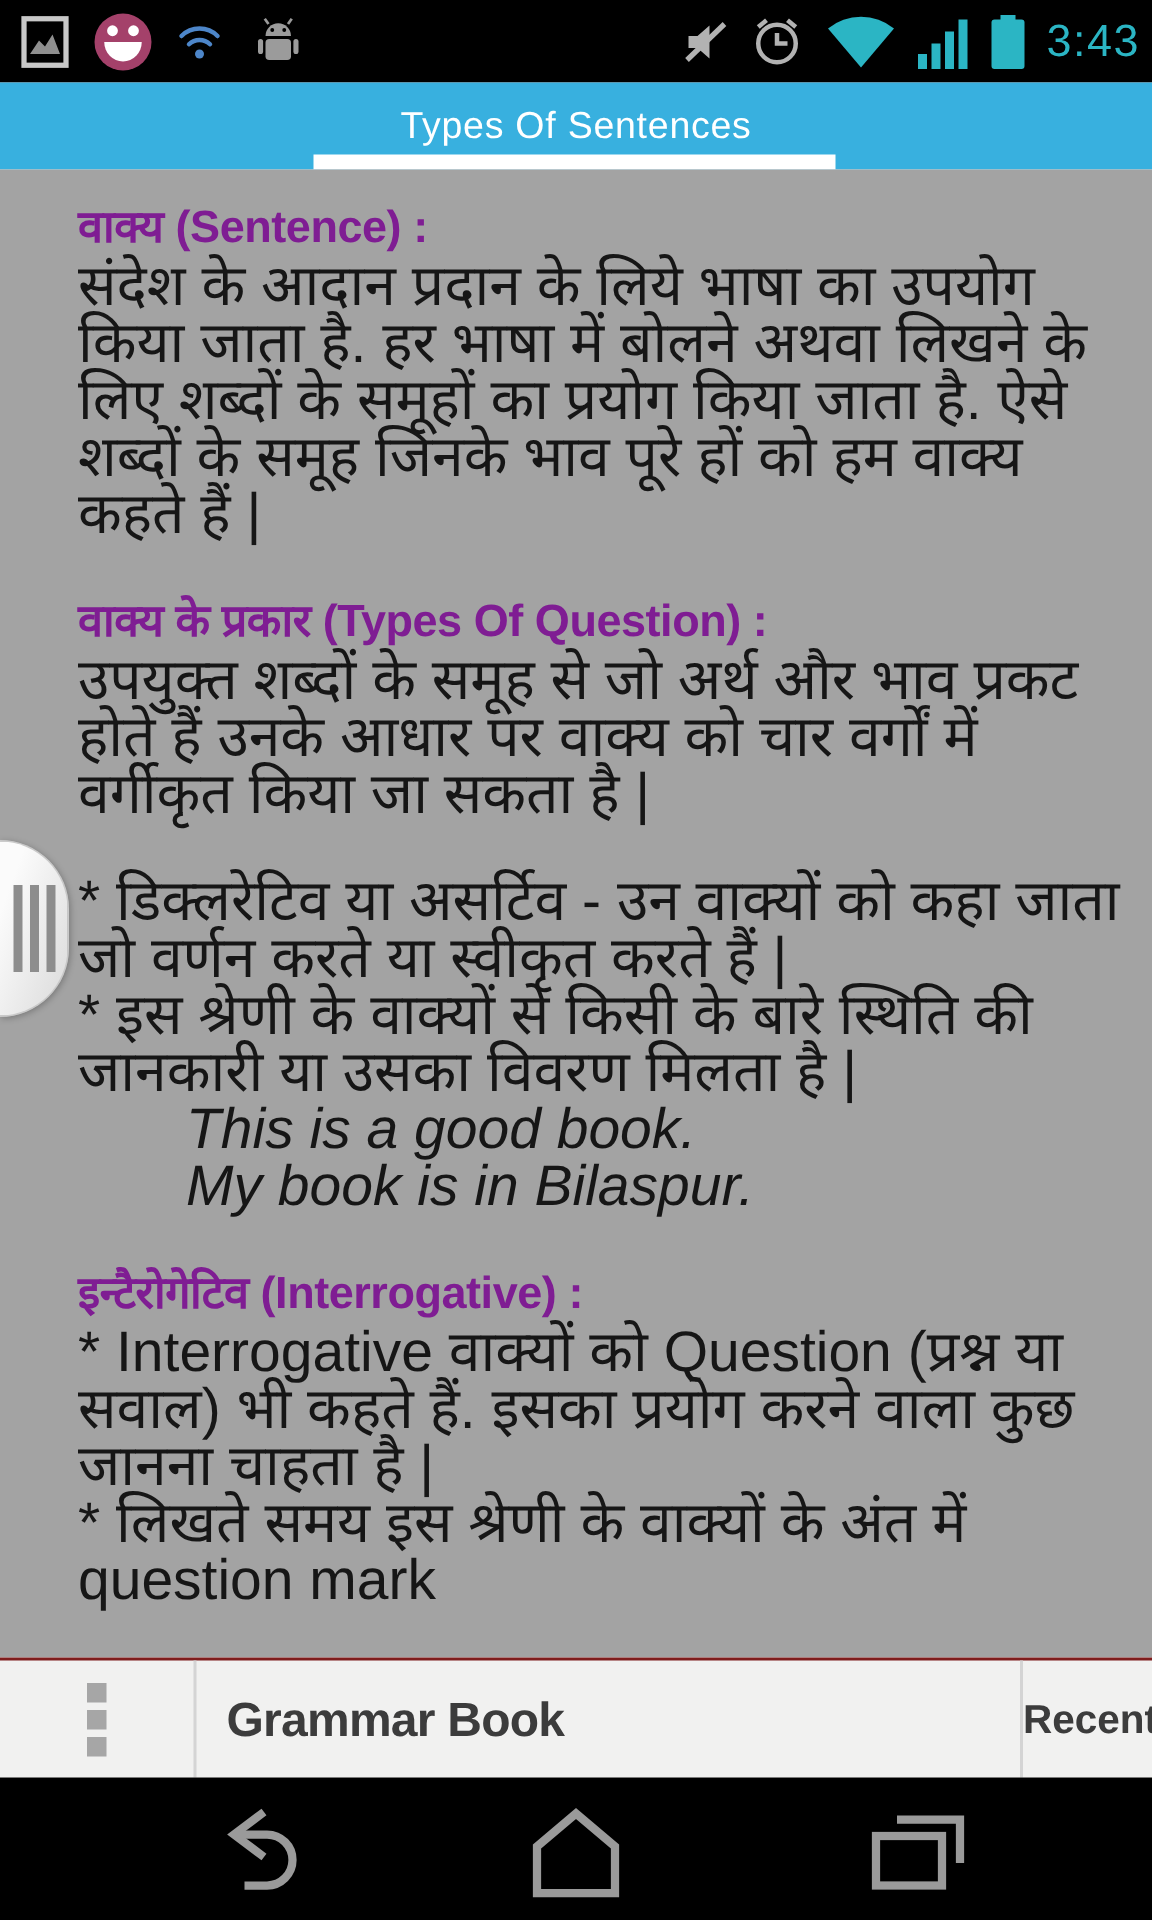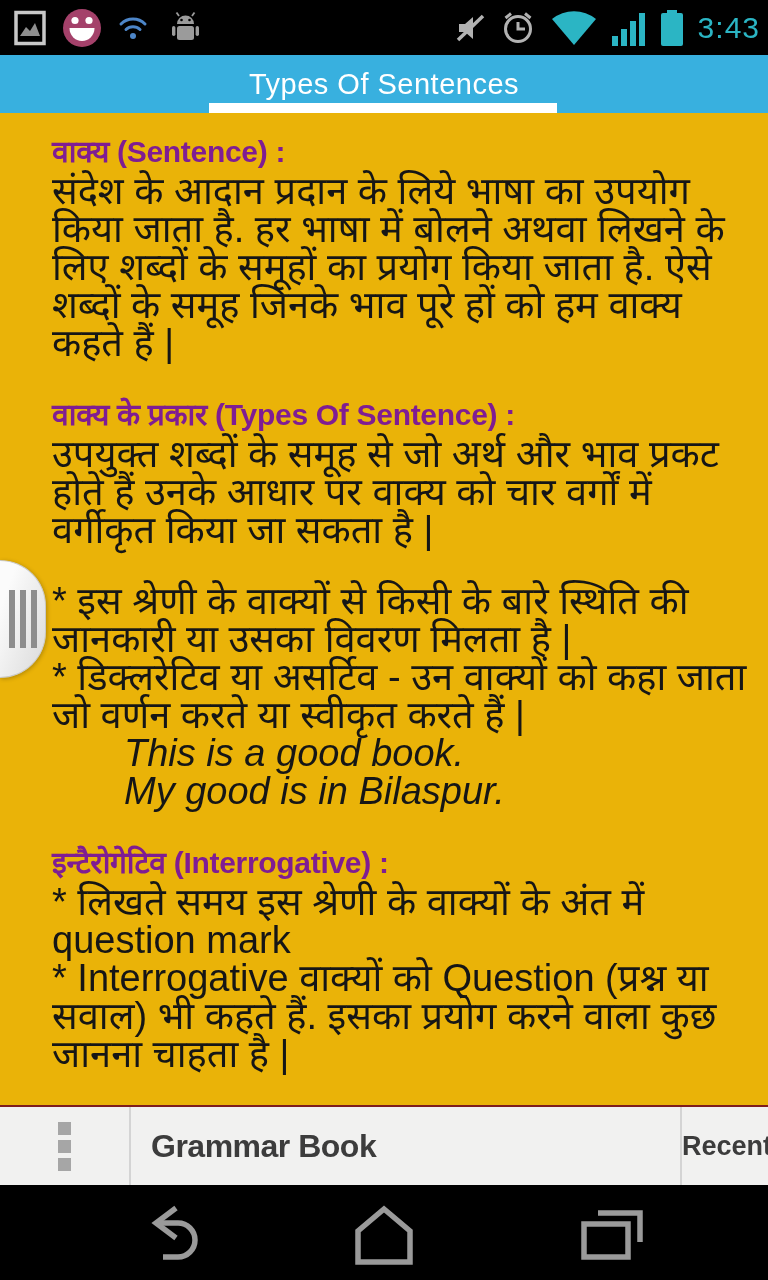--- a/index.html
+++ b/index.html
@@ -10,25 +10,25 @@
   
   .status-bar { position: absolute; top:0; left:0; width:768px; height:55px; background:#000;
     display:flex; align-items:center; justify-content:space-between; padding:16px 8px; }
   .sb-left, .sb-right { display:flex; align-items:center; gap:14px; }
   .sb-left { gap:16px; padding-left:6px; }
   .sb-time { color: var(--status-accent,#2BB5C4); font-size:30px; letter-spacing:1px; }
 
   
   .app-header { position:absolute; top:55px; left:0; width:768px; height:58px; background:var(--header-bg,#38B0DF); }
   .header-title { width:100%; height:100%; display:flex; align-items:center; justify-content:center;
-    color:#fff; font-size:29px; font-weight:400; letter-spacing:.5px; }
+    color:#fff; font-size:25px; font-weight:400; letter-spacing:.5px; }
   .tab-indicator { position:absolute; left:209px; bottom:0; width:348px; height:10px; background:#fff; }
 
   
-  .content { position:absolute; top:113px; left:0; right:0; bottom:175px; background:#eab308;
+  .content { position:absolute; top:113px; left:0; right:0; bottom:175px; background:#a3a3a3;
     padding:19px 18px 0 52px; overflow:hidden; }
   .sec { margin-bottom:33px; }
   .sec h2 { color:var(--heading-text,#7F1D93); font-size:30px; font-weight:700; line-height:40px; letter-spacing:-0.3px; }
   .sec p { color:#161616; font-size:38px; line-height:38px; font-weight:400; }
   .ex-en { font-style:italic; padding-left:72px; }
   .ex-hi { padding-left:52px; }
 
   
   .drawer-handle { position:absolute; left:0; top:560px; width:46px; height:118px;
     background:linear-gradient(110deg,#fbfbfb 20%,#dedede 90%);
@@ -128,35 +128,35 @@
   </div>
 
   <div class="content">
 
     <section class="sec">
       <h2>वाक्य (Sentence) :</h2>
       <p>संदेश के आदान प्रदान के लिये भाषा का उपयोग किया जाता है. हर भाषा में बोलने अथवा लिखने के लिए शब्दों के समूहों का प्रयोग किया जाता है. ऐसे शब्दों के समूह जिनके भाव पूरे हों को हम वाक्य कहते हैं |</p>
     </section>
 
     <section class="sec">
-      <h2>वाक्य के प्रकार (Types Of Sentence) :</h2>
+      <h2>वाक्य के प्रकार (Types Of Question) :</h2>
       <p>उपयुक्त शब्दों के समूह से जो अर्थ और भाव प्रकट होते हैं उनके आधार पर वाक्य को चार वर्गों में वर्गीकृत किया जा सकता है |</p>
     </section>
 
     <section class="sec">
+      <p>* डिक्लरेटिव या असर्टिव - उन वाक्यों को कहा जाता जो वर्णन करते या स्वीकृत करते हैं |</p>
       <p>* इस श्रेणी के वाक्यों से किसी के बारे स्थिति की जानकारी या उसका विवरण मिलता है |</p>
-      <p>* डिक्लरेटिव या असर्टिव - उन वाक्यों को कहा जाता जो वर्णन करते या स्वीकृत करते हैं |</p>
       <p class="ex-en">This is a good book.</p>
-      <p class="ex-en">My good is in Bilaspur.</p>
+      <p class="ex-en">My book is in Bilaspur.</p>
     </section>
 
     <section class="sec">
       <h2>इन्टैरोगेटिव (Interrogative) :</h2>
+      <p>* Interrogative वाक्यों को Question (प्रश्न या सवाल) भी कहते हैं. इसका प्रयोग करने वाला कुछ जानना चाहता है |</p>
       <p>* लिखते समय इस श्रेणी के वाक्यों के अंत में question mark</p>
-      <p>* Interrogative वाक्यों को Question (प्रश्न या सवाल) भी कहते हैं. इसका प्रयोग करने वाला कुछ जानना चाहता है |</p>
     </section>
 
   </div>
 
   <div class="drawer-handle">
     <span class="bar"></span>
     <span class="bar"></span>
     <span class="bar"></span>
   </div>
 

